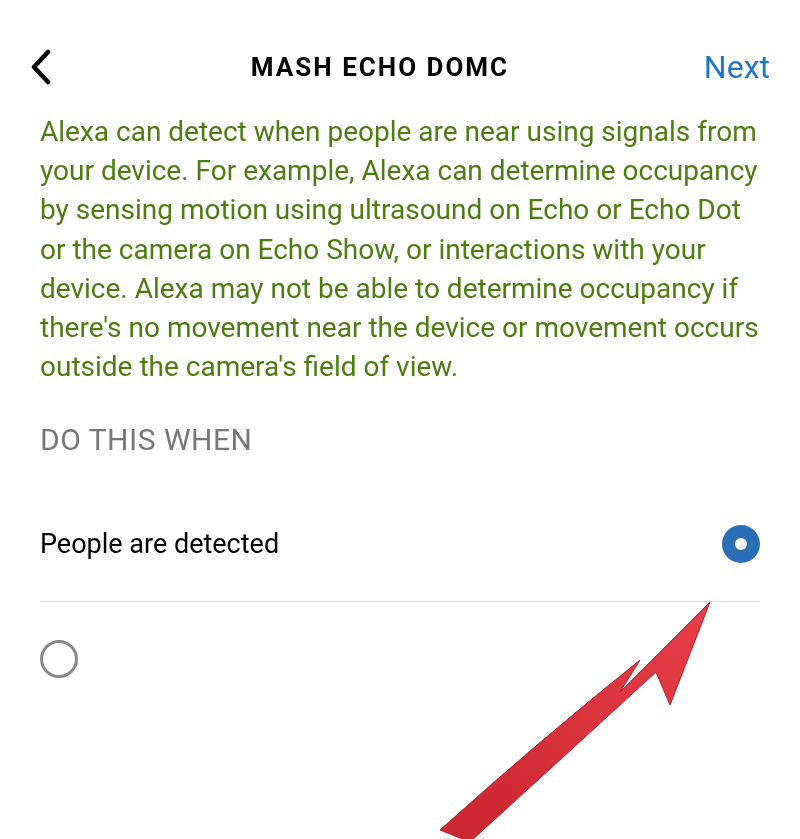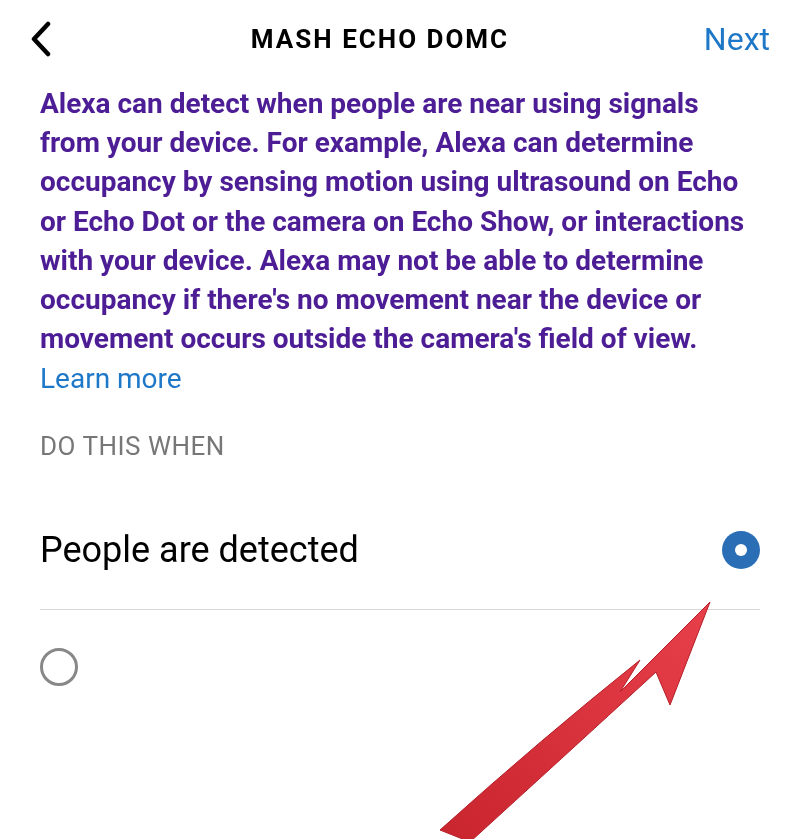--- a/index.html
+++ b/index.html
@@ -15,20 +15,21 @@
       color: #000000;
       overflow: hidden;
       position: relative;
     }
     .header {
       display: flex;
       align-items: center;
       justify-content: space-between;
       padding: 18px 30px 10px 30px;
       height: 70px;
+      margin-top: 28px;
     }
     .back-button {
       width: 40px;
       display: flex;
       align-items: center;
       cursor: pointer;
     }
     .header-title {
       flex: 1;
       text-align: center;
@@ -43,51 +44,50 @@
       cursor: pointer;
       width: 80px;
       text-align: right;
     }
     .content {
       padding: 14px 40px 0 40px;
     }
     .description {
       font-size: 28px;
       line-height: 1.4;
-      color: #4c1d95;
-      font-weight: bold;
+      color: #4d7c0f;
     }
     .learn-more {
       display: inline-block;
       margin-top: 4px;
       font-size: 28px;
       color: #1e78c8;
       cursor: pointer;
     }
     .section-label {
       margin-top: 36px;
-      font-size: 26px;
+      font-size: 30px;
       color: #777777;
       letter-spacing: 0.5px;
     }
     .options {
       margin-top: 30px;
     }
     .option-row {
       display: flex;
       align-items: center;
       justify-content: space-between;
       padding: 38px 0;
       cursor: pointer;
     }
     .option-row.bordered {
       border-bottom: 1px solid #d8d8d8;
     }
     .option-label {
-      font-size: 36px;
+      font-size: 27px;
       color: #000000;
     }
     .radio {
       width: 38px;
       height: 38px;
       border-radius: 50%;
       flex-shrink: 0;
     }
     .radio.selected {
       background: #2a6fb5;
@@ -122,21 +122,20 @@
     <svg width="22" height="36" viewBox="0 0 22 36">
       <path d="M 18 3 L 4 18 L 18 33" stroke="#000000" stroke-width="4.5" fill="none" stroke-linecap="round" stroke-linejoin="round"></path>
     </svg>
   </div>
   <div class="header-title">MASH ECHO DOMC</div>
   <div class="next-link">Next</div>
 </div>
 
 <div class="content">
   <div class="description">Alexa can detect when people are near using signals from your device. For example, Alexa can determine occupancy by sensing motion using ultrasound on Echo or Echo Dot or the camera on Echo Show, or interactions with your device. Alexa may not be able to determine occupancy if there's no movement near the device or movement occurs outside the camera's field of view.</div>
-  <div class="learn-more">Learn more</div>
   <div class="section-label">DO THIS WHEN</div>
 
   <div class="options">
     <div class="option-row bordered">
       <span class="option-label">People are detected</span>
       <span class="radio selected"></span>
     </div>
     <div class="option-row">
       <span class="radio unselected"></span>
     </div>

